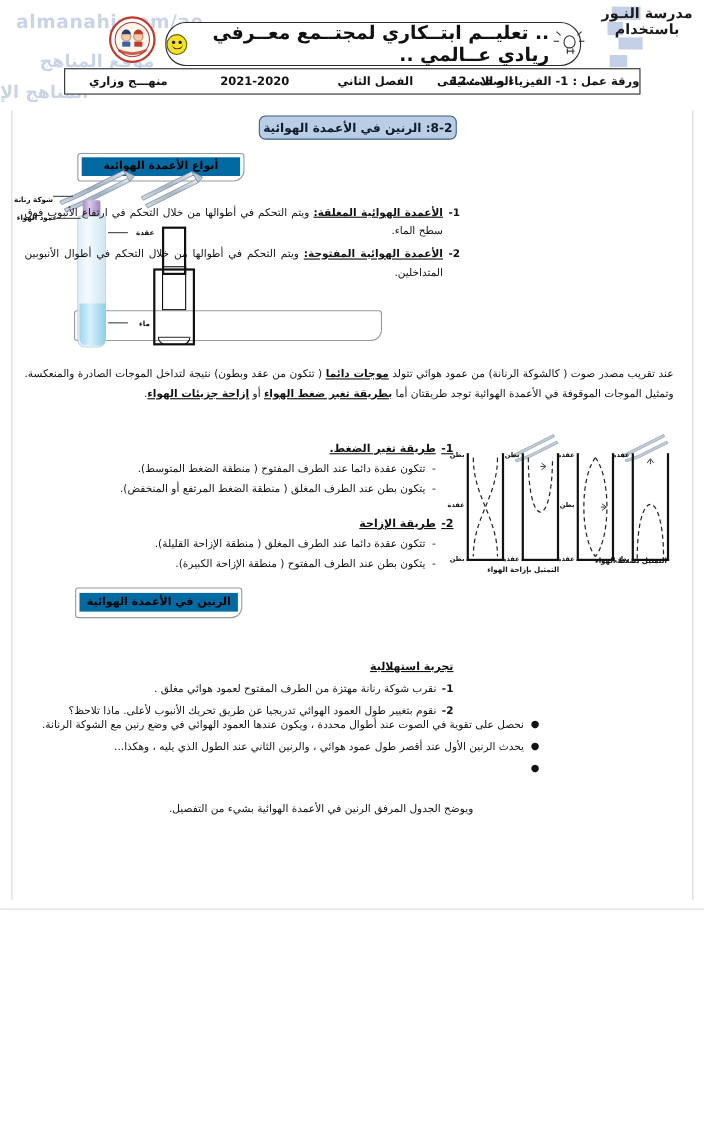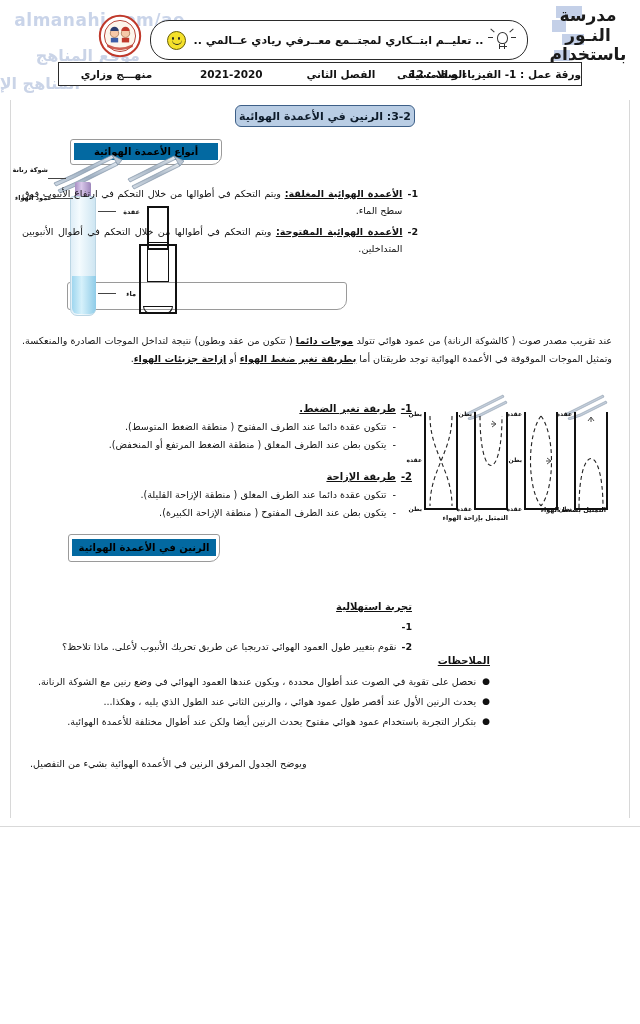--- a/index.html
+++ b/index.html
@@ -18,27 +18,27 @@
   .wm { position:absolute; color:#b9c6e0; opacity:.75; pointer-events:none;
         font-weight:700; white-space:nowrap; z-index:0; }
   .wm-url { top:10px; right:455px; font-size:17px; letter-spacing:.5px; color:#b8c6e2; }
   .wm-ar1 { top:46px; right:500px; font-size:16px; }
   .wm-ar2 { top:74px; right:560px; font-size:16px; }
   .wm-blocks { position:absolute; top:6px; left:552px; width:70px; height:80px; z-index:0; }
   .wm-blocks i { position:absolute; background:#c4d0e8; display:block; }
 
   
   .school { position:absolute; top:6px; right:6px; width:92px; text-align:center;
-            font-size:17px; font-weight:700; line-height:1.15; color:#1a1a1a; }
+            font-size:13px; font-weight:700; line-height:1.15; color:#1a1a1a; }
   .school .l2 { display:block; }
 
   .motto-box { position:absolute; top:20px; right:112px; width:378px; height:40px;
      border:1.6px solid #2b2b2b; border-radius:19px; background:#fff;
      display:flex; align-items:center; justify-content:center; gap:8px; z-index:2; }
-  .motto-text { font-size:11px; font-weight:700; letter-spacing:.6px; color:#111; }
+  .motto-text { font-size:17px; font-weight:700; letter-spacing:.6px; color:#111; }
   .smiley { width:19px; height:19px; border-radius:50%; background:#f5e12a; border:1.3px solid #6b6000;
      position:relative; flex:none; }
   .smiley::before { content:""; position:absolute; top:5px; left:4px; width:2.5px; height:3.5px;
      background:#222; border-radius:50%; box-shadow:6px 0 0 #222; }
   .smiley::after { content:""; position:absolute; bottom:4px; left:4px; width:10px; height:5px;
      border-bottom:1.6px solid #222; border-radius:0 0 10px 10px; }
   .bulb { position:relative; width:20px; height:24px; flex:none; }
   .bulb .glass { position:absolute; top:4px; left:5px; width:11px; height:12px;
      border:1.2px solid #333; border-radius:50% 50% 45% 45%; }
   .bulb .base { position:absolute; top:16px; left:7.5px; width:6px; height:5px;
@@ -109,21 +109,21 @@
   #exp .hd { font-weight:700; text-decoration:underline; font-size:10px; margin-bottom:4px;
      text-align:right; }
   #exp .list-item { margin-bottom:3px; }
 
   #obs { top:652px; right:150px; width:470px; }
   #obs .hd { font-weight:700; text-decoration:underline; font-size:10px; margin-bottom:5px;
      text-align:right; }
   #obs .bl { display:flex; gap:6px; align-items:flex-start; margin-bottom:3.5px; }
   #obs .bullet { flex:none; font-size:9px; line-height:1.6; }
 
-  #closing { top:756px; right:210px; width:400px; text-align:left; font-size:9.6px; }
+  #closing { top:728px; right:210px; width:400px; text-align:right; font-size:9.6px; }
 
   
   .fig-app { position:absolute; top:150px; right:452px; width:186px; height:180px; z-index:2; }
   .fork { position:absolute; }
   .lbl { position:absolute; font-size:6.5px; color:#111; white-space:nowrap; font-weight:600; }
   .leader { position:absolute; background:#444; height:.8px; }
 
   .cyl { position:absolute; }
   .tube-outer { position:absolute; left:0; top:0; width:26px; height:120px;
      background:linear-gradient(90deg,#dfeef7,#f4fbfe 35%,#cfe6f2); border-radius:3px 3px 7px 7px;
@@ -199,21 +199,21 @@
     <div class="info-cell ic5">ورقة عمل : 1- الفيزياء و الامسيقى</div>
     <div class="info-cell ic4">الصف : 12</div>
     <div class="info-cell ic3">الفصل الثاني</div>
     <div class="info-cell ic2">2021-2020</div>
     <div class="info-cell ic1">منهـــج وزاري</div>
   </div>
 
   <div class="lesson"></div>
 
   <div class="title-chip">
-    <span>3-2: الرنين في الأعمدة الهوائية</span>
+    <span>8-2: الرنين في الأعمدة الهوائية</span>
   </div>
 
   <div class="note-wrap" id="sec1-note">
       <div class="curl"></div>
     </div>
   <div class="yellow" id="sec1-yellow">أنواع الأعمدة الهوائية</div>
 
   <div class="fig-app">
 
     <svg class="fork" style="top:2px;right:66px;width:78px;height:44px;" viewBox="0 0 78 44">
@@ -249,21 +249,21 @@
         <span class="ridge" style="top:50px;"></span>
           <span class="ridge" style="top:58px;"></span>
         <span class="ridge" style="top:66px;"></span>
           <span class="ridge" style="top:74px;"></span>
       </div>
       <div class="tube-outer">
         <div class="tube-water"></div>
       </div>
     </div>
 
-    <div class="lbl" style="top:16px;right:140px;text-align:right;">شوكة رنانة</div>
+    <div class="lbl" style="top:28px;right:140px;text-align:right;">شوكة رنانة</div>
     <div class="leader" style="top:28px;right:122px;width:18px;"></div>
     <div class="lbl" style="top:44px;right:136px;">عمود الهواء</div>
     <div class="leader" style="top:48px;right:115px;width:22px;"></div>
     <div class="lbl" style="top:58px;right:48px;">عقدة</div>
     <div class="leader" style="top:61px;right:72px;width:18px;"></div>
     <div class="lbl" style="top:140px;right:52px;">ماء</div>
     <div class="leader" style="top:143px;right:72px;width:18px;"></div>
 
     <div class="bw-tube" style="top:56px;right:8px;width:42px;height:112px;">
       <div class="o" style="left:9px;top:0;width:22px;height:44px;"></div>
@@ -401,40 +401,39 @@
 
   <div class="note-wrap" id="sec3-note">
       <div class="curl"></div>
     </div>
   <div class="yellow" id="sec3-yellow">الرنين في الأعمدة الهوائية</div>
 
   <div class="body-text" id="exp">
     <div class="hd">تجربة استهلالية</div>
     <div class="list-item">
       <span class="list-num">1-</span>
+      <span>نقرب شوكة رنانة مهتزة من الطرف المفتوح لعمود هوائي مغلق .</span>
     </div>
     <div class="list-item">
       <span class="list-num">2-</span>
       <span>نقوم بتغيير طول العمود الهوائي تدريجيا عن طريق تحريك الأنبوب لأعلى. ماذا تلاحظ؟</span>
     </div>
   </div>
 
   <div class="body-text" id="obs">
-    <div class="hd">الملاحظات</div>
     <div class="bl">
         <span class="bullet">●</span>
         <span>نحصل على تقوية في الصوت عند أطوال محددة ، ويكون عندها  العمود الهوائي في وضع رنين مع الشوكة الرنانة.</span>
       </div>
     <div class="bl">
         <span class="bullet">●</span>
         <span>يحدث الرنين الأول عند أقصر طول عمود هوائي ، والرنين الثاني عند الطول الذي يليه ، وهكذا...</span>
       </div>
     <div class="bl">
         <span class="bullet">●</span>
-        <span>بتكرار التجربة باستخدام عمود هوائي مفتوح يحدث الرنين أيضا ولكن عند أطوال مختلفة للأعمدة الهوائية.</span>
       </div>
   </div>
 
   <div class="body-text" id="closing">ويوضح الجدول المرفق الرنين في الأعمدة الهوائية بشيء من التفصيل.</div>
 
   <div class="sep"></div>
   <div class="bottom">
     
 
     

